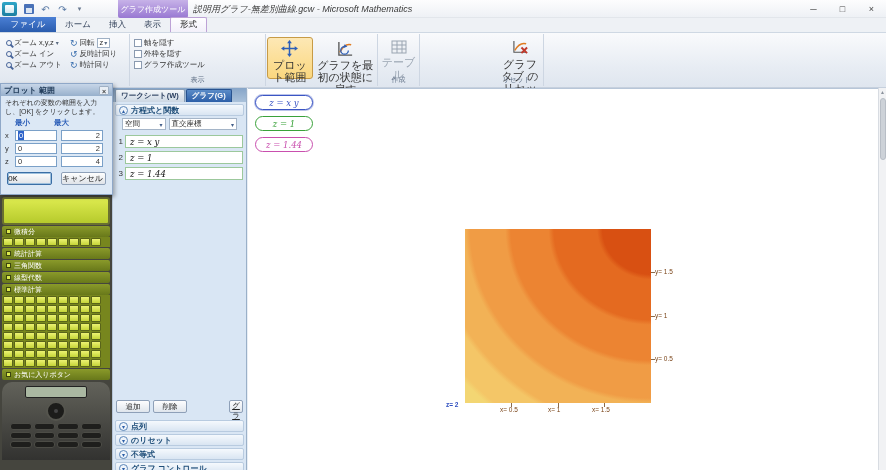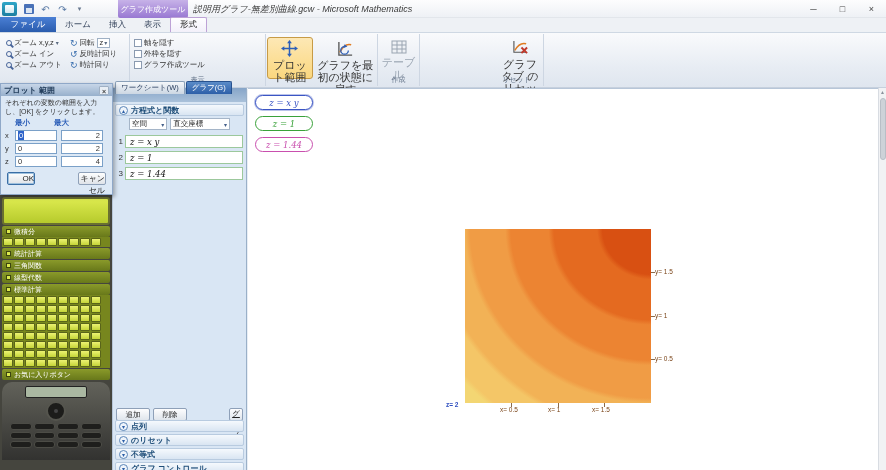--- a/index.html
+++ b/index.html
@@ -84,22 +84,22 @@
     color:#444; border:1px solid #9fb0c4; background:#e8eef5; border-radius:1px; }
   .dlg-instr { padding:2px 4px 1px; font-size:7px; line-height:1.3; color:#333; }
   .dlg-cols { display:flex; padding:1px 0 1px 14px; gap:24px; font-size:7.5px; font-weight:bold; color:#2d5fb8; }
   .drow { display:flex; align-items:center; padding:1px 4px; gap:4px; }
   .dvar { width:6px; font-size:7.5px; color:#333; }
   .tb { width:42px; height:11px; background:#fff; border:1px solid #7aa0c8; font-size:7.5px;
     display:flex; align-items:center; padding:0 2px; }
   .tb.max { justify-content:flex-end; }
   .selval { background:#2e63c9; color:#fff; padding:0 1px; }
   .dlg-btns { display:flex; justify-content:space-between; padding:4px 6px 0; }
-  .dlg-btn { width:28px; height:13px; font-size:8px; text-align:right; line-height:12px;
-    background:linear-gradient(#fefefe,#dfe3e8); border:1px solid #8ea0b8; border-radius:2px; color:#222; }
+  .dlg-btn { width:45px; height:13px; font-size:8px; text-align:left; line-height:12px;
+    background:linear-gradient(#fefefe,#dfe3e8); border:1px solid #8ea0b8; border-radius:2px; color:#222;font-family:Liberation Mono, monospace; }
   .dlg-btn.default { border:1px solid #3a6ea5; box-shadow:0 0 0 1px #9ec0dd inset; }
 
   
   .calc { position:absolute; left:0; top:107px; width:112px; height:275px; background:#45453e; padding:2px; }
   .lcd { height:28px; background:linear-gradient(#dcea4e,#b6ca2c); border:2px solid #6a7030; border-radius:3px; }
   .chdr { height:11px; margin-top:1px; background:linear-gradient(#8a9a2a,#68781a); color:#fff;
     font-size:7px; display:flex; align-items:center; gap:3px; padding-left:4px; border-radius:2px; }
   .cico { width:5px; height:5px; background:#dcea4e; border:1px solid #3c4410; flex:none; }
   .minirow { display:flex; flex-wrap:wrap; gap:1px; padding:1px; background:#77861e; }
   .minirow i { width:10px; height:8px; background:linear-gradient(#ecf272,#c4d438);
@@ -111,45 +111,45 @@
     border-radius:50%; position:relative; }
   .dpad::after { content:""; position:absolute; left:6px; top:6px; width:4px; height:4px;
     background:#444; border-radius:50%; }
   .keys { display:grid; grid-template-columns:repeat(4,1fr); gap:2px; padding:0 8px; }
   .keys i { height:7px; background:#1e1e1c; border:1px solid #4c4c46; border-radius:3px; }
 
   
   .mid { position:absolute; left:112px; top:0; width:135px; height:382px; background:#d9e6f4;
     border-right:1px solid #9ab0c8; border-left:1px solid #b7c6d8; }
   .mtabs { height:14px; background:linear-gradient(#86a5c8,#a9c1da); display:flex; align-items:flex-end;
-    padding:1px 2px 8px; gap:1px; }
+    padding:1px 2px 0; gap:1px;font-weight:bold; }
   .mtab { height:13px; padding:0 5px; font-size:7.5px; display:flex; align-items:center;
     border-radius:2px 2px 0 0; }
   .mtab.ws { background:linear-gradient(#f4f7fa,#ccd7e3); border:1px solid #8aa0b8; border-bottom:none; color:#2a3f5f; }
   .mtab.gr { background:linear-gradient(#5b8cc8,#2d5fa8); border:1px solid #27528f; border-bottom:none; color:#fff; }
   .mbody { position:relative; height:368px; }
   .shdr { height:12px; margin:2px 2px 0; background:linear-gradient(#f5f9fd,#d9e5f2);
     border:1px solid #b8cbe0; display:flex; align-items:center; gap:3px; padding:0 3px;
     font-size:8px; font-weight:bold; color:#1f4e79; border-radius:2px; }
   .exp { width:9px; height:9px; border:1px solid #5b86b8; border-radius:50%; background:#eef4fb;
     color:#2d5fa8; font-size:6px; line-height:8px; text-align:center; flex:none; font-weight:normal; }
   .exp.up::before { content:"▴"; }
   .exp.dn::before { content:"▾"; }
-  .ddrow { display:flex; gap:3px; padding:2px 16px; }
+  .ddrow { display:flex; gap:3px; padding:2px 9px; }
   .dd { height:12px; background:#fff; border:1px solid #a5b5c8; display:flex; align-items:center;
     justify-content:space-between; font-size:7.5px; padding:0 2px; color:#222; }
   .dd .ddarrow::before { content:"▾"; font-size:6px; color:#44608a; }
   .dd.space { width:48px; }
   .dd.coords { width:76px; }
   .eqrow { display:flex; align-items:center; gap:2px; margin:3px 3px 0; }
   .eqnum { width:7px; font-size:8px; color:#333; text-align:right; }
   .eqbox { flex:1; height:13px; background:#fff; border:1px solid #9cc89c;
     font-family:"DejaVu Serif","Liberation Serif",serif; font-style:italic; font-size:8.5px;
     display:flex; align-items:center; padding-left:4px; color:#111; }
-  .midbtns { position:absolute; left:3px; right:3px; top:304px; display:flex; gap:3px; }
+  .midbtns { position:absolute; left:3px; right:3px; top:296px; display:flex; gap:3px; }
   .mbtn { width:34px; height:13px; font-size:7.5px; background:linear-gradient(#fdfdfe,#dfe5ec);
     border:1px solid #8ea0b8; border-radius:2px; color:#222; font-family:inherit; }
   .mbtn.graph { margin-left:auto; width:14px;text-decoration:underline; }
   .collapsed { position:absolute; left:0; right:0; top:314px; }
   .collapsed .shdr { margin-top:2px; }
 
   
   .canvas { position:absolute; left:248px; top:0; width:630px; height:382px; background:#fff;
     border-top:1px solid #b7c6d8; }
   .badge { position:absolute; left:7px; width:58px; height:15px; background:#fff;

